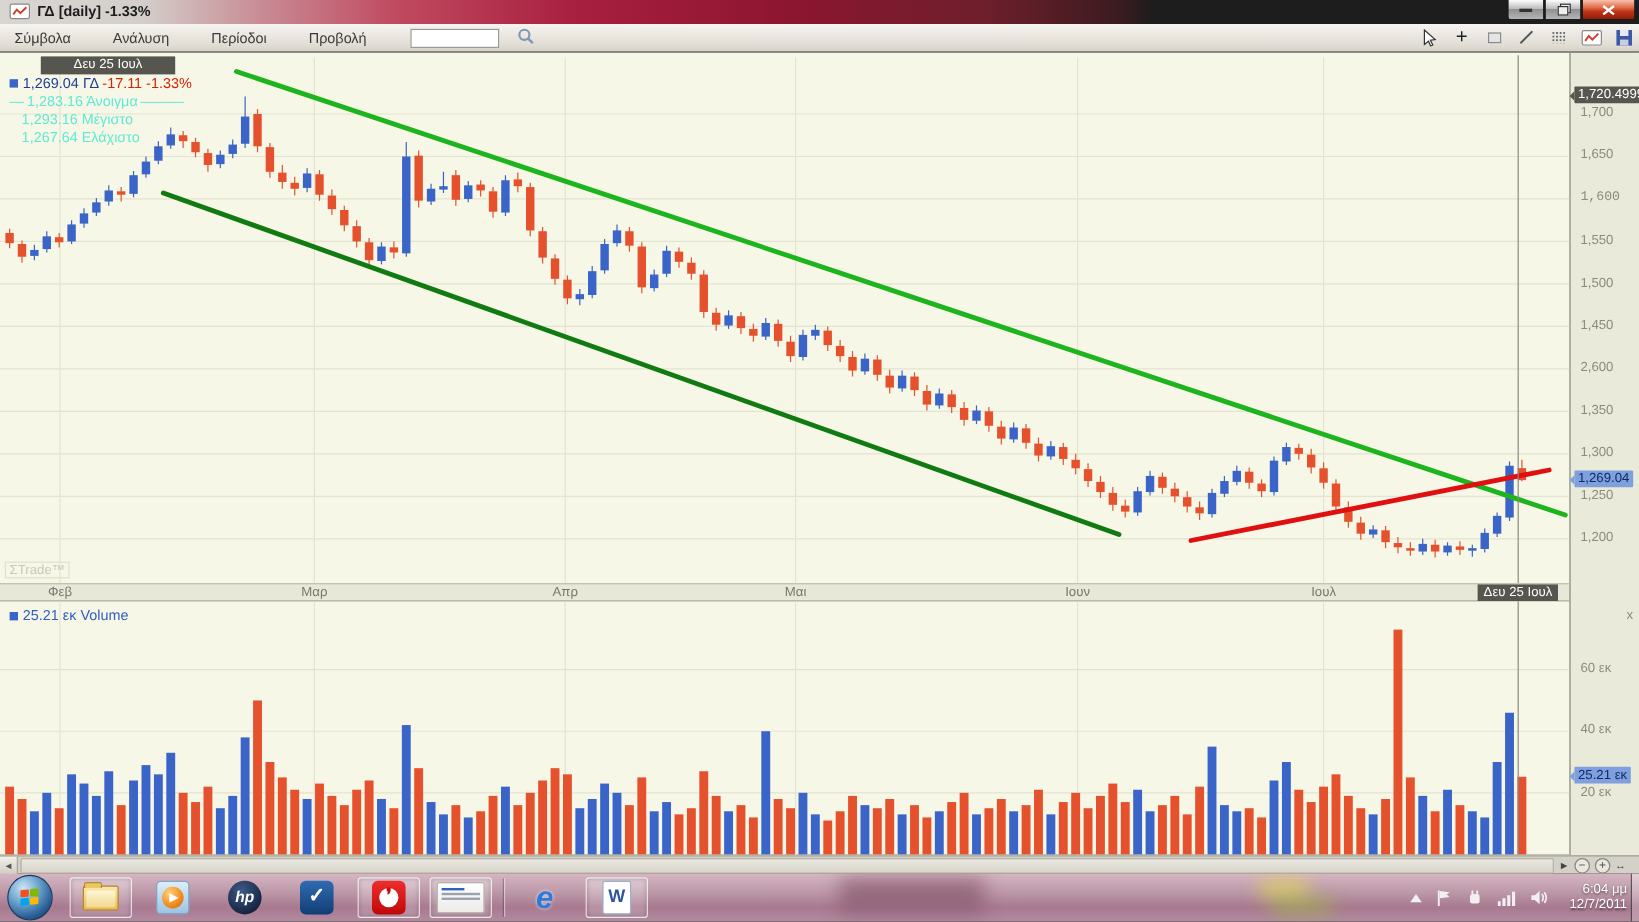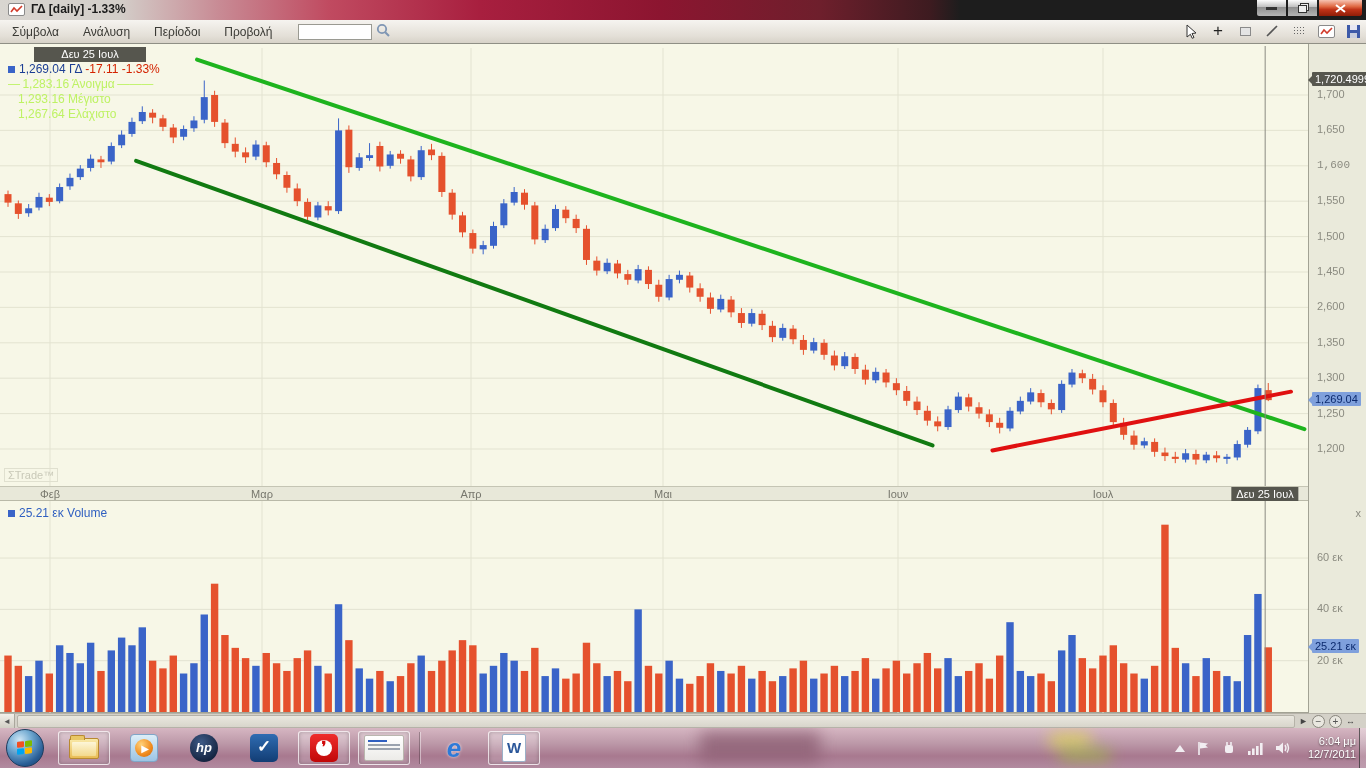--- a/index.html
+++ b/index.html
@@ -25,21 +25,21 @@
   #winbtns { position:absolute; left:1256px; top:0; display:flex; }
   .winbtn { height:17px; border:1px solid #1c1c1c; border-top:none; display:flex; align-items:center; justify-content:center; color:#fff; font-size:10px; }
   .winbtn.minimize, .winbtn.restore { width:31px; background:linear-gradient(#fdfdfd,#bdbdbd 45%,#8f8f8f 46%,#b5b5b5); color:#222; border-radius:0; }
   .winbtn.minimize { border-bottom-left-radius:3px; }
   .winbtn.close { width:45px; background:linear-gradient(#f6c3b2,#e06a45 40%,#c03318 60%,#8f1d08); border-bottom-right-radius:3px; font-weight:bold; text-shadow:0 1px 1px #5a0f00; }
   .restore-glyph { width:9px; height:8px; border:1px solid #333; background:#eee; box-shadow:2px -2px 0 -1px #eee,2px -2px #333; margin-top:2px; }
 
   
   #menubar { position:absolute; left:0; top:20px; width:1366px; height:24px;
     background:linear-gradient(#f6f4f0,#e3dfd7 70%,#d7d2c8); border-bottom:1px solid #8f8f85;
-    display:flex; align-items:center; font-size:12px; color:#3a3a35; }
+    display:flex; align-items:center; font-size:12px; color:#3a3a35;gap:11px; }
   .menu-item { padding:4px 12px; cursor:default; }
   #search-field { width:74px; height:16px; border:1px solid #9a9a92; background:#fff; margin-left:14px; font-size:11px; padding:0 3px; }
   #search-glyph { margin-left:4px; }
   #chart-tools { position:absolute; right:4px; top:2px; display:flex; align-items:center; gap:9px; }
   .tool { width:18px; height:18px; display:flex; align-items:center; justify-content:center; color:#444; }
   .tool-plus { font-size:17px; color:#222; }
   .tool-rect { width:11px; height:9px; border:1px solid #8a8a8a; background:#e4e4e4; }
   .tool-dots { width:12px; height:10px; background:radial-gradient(#666 0.8px, transparent 1px); background-size:3px 3px; }
   .tool-save { width:13px; height:13px; background:#3d5aa8; position:relative; }
   .tool-save:before { content:""; position:absolute; left:3px; top:0; width:7px; height:5px; background:#e8e8f2; }
@@ -62,21 +62,21 @@
   #cursor-date-tag { position:absolute; top:0; transform:translateX(-50%); background:#56564e; color:#fff; padding:0 5px; height:15px; line-height:15px; font-size:11px; white-space:nowrap; }
 
   #volume-pane { position:absolute; left:0; top:501px; width:1308px; height:212px; background:#f7f7e7; border-bottom:1px solid #a2a294; }
 
   #info-box { position:absolute; left:8px; top:47px; font-size:12px; line-height:15px; }
   #info-date-inner { display:block; width:112px; background:#56564e; color:#fff; text-align:center; font-size:11px; height:15px; line-height:15px; margin-left:26px; }
   .info-row { white-space:nowrap; }
   .bullet { display:inline-block; width:7px; height:7px; background:#3a64c8; margin-right:4px; }
   .navy { color:#1c3e94; }
   .neg { color:#d42300; }
-  .slate { color:#bef264; }
+  .slate { color:#5eead4; }
   #watermark { position:absolute; left:4px; top:468px; font-size:11px; color:#c9c9b8; border:1px solid #e0e0cf; padding:0 3px; }
 
   #volume-legend { position:absolute; left:8px; top:506px; font-size:12px; color:#2f5fc0; white-space:nowrap; }
 
   
   #scroll-row { position:absolute; left:0; top:713px; width:1366px; height:15px; background:#d4d1c8; border-top:1px solid #b5b2a8; display:flex; align-items:center; }
   #hscroll-left { width:15px; height:15px; font-size:8px; color:#555; text-align:center; line-height:15px; background:linear-gradient(#f2f0ea,#cfccc2); border-right:1px solid #aaa79d; }
   #hscroll-track { flex:0 0 1278px; height:13px; margin:0 2px; background:linear-gradient(#e9e7df,#d8d5cb); border:1px solid #b5b2a8; border-radius:2px; }
   #scroll-corner { display:flex; align-items:center; gap:4px; padding-left:2px; color:#555; }
   .zoom-circle { width:13px; height:13px; border:1px solid #88857c; border-radius:50%; font-size:10px; line-height:11px; text-align:center; background:#e9e7df; color:#555; }

